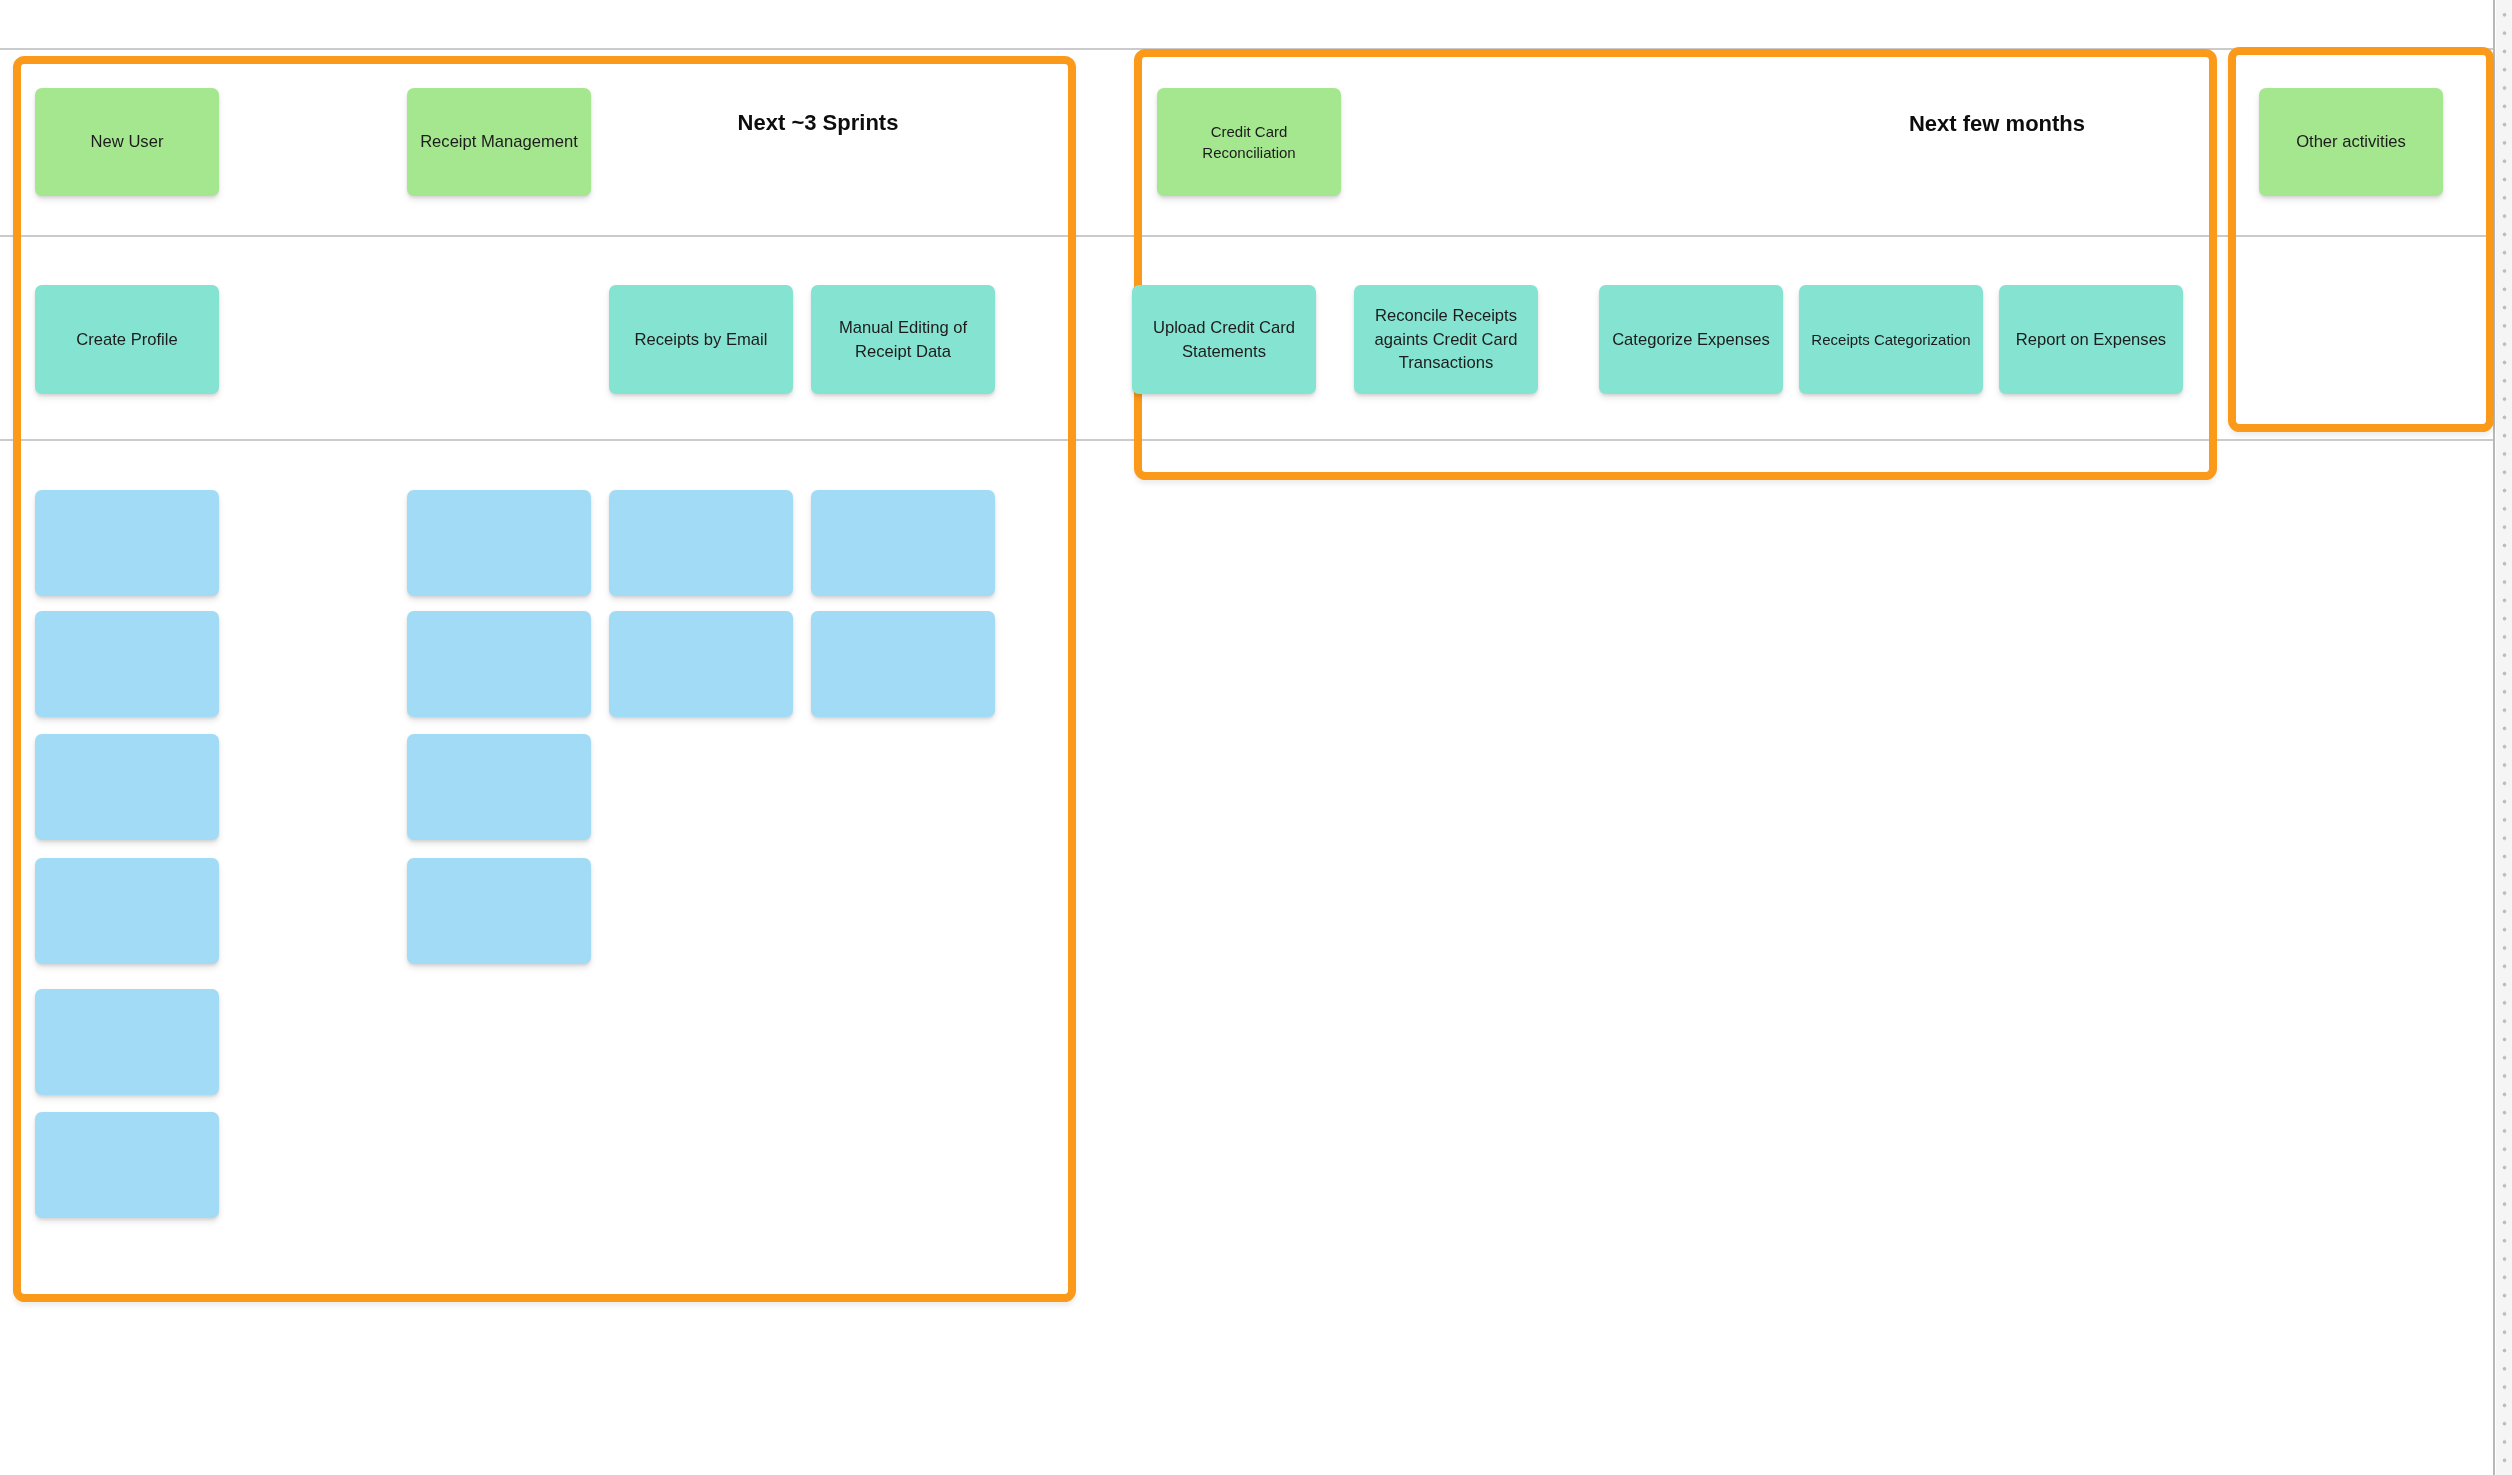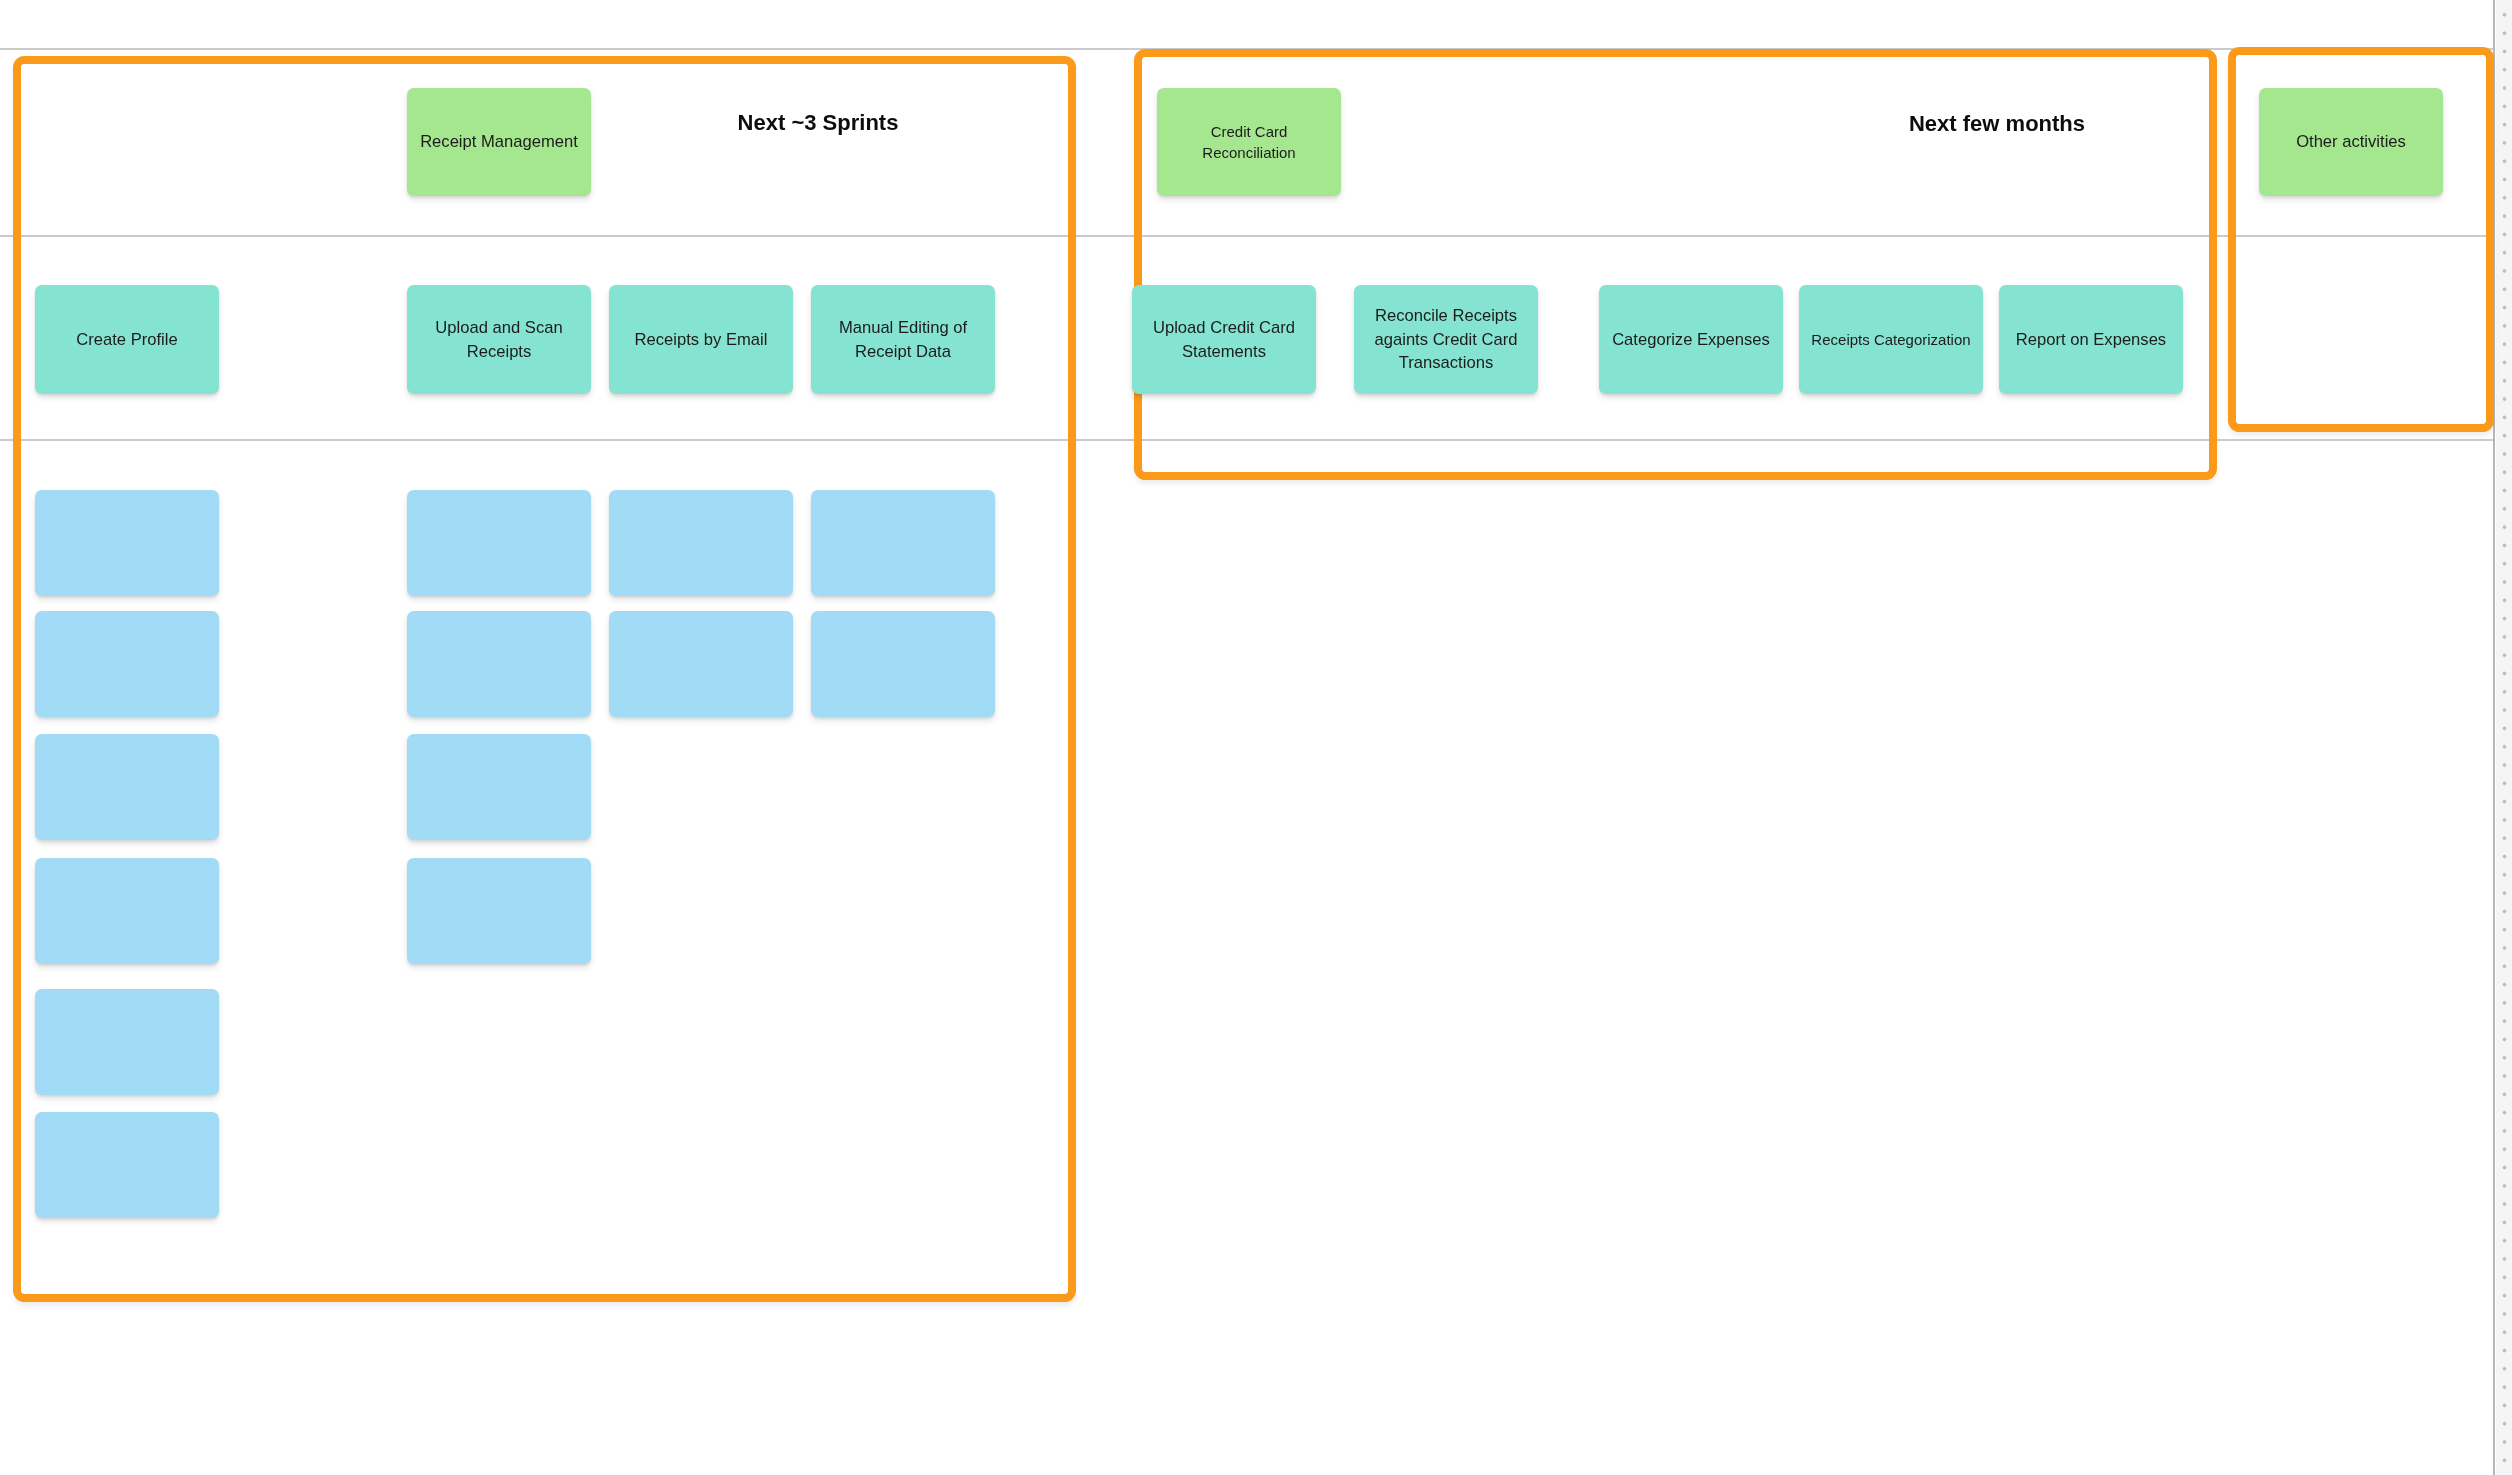--- a/index.html
+++ b/index.html
@@ -67,26 +67,26 @@
   <div class="v-line" style="left:2493px"></div>
   <div class="dot-strip"></div>
 
   <div class="frame" style="left:12.6px;top:56px;width:1063px;height:1246px"></div>
   <div class="frame" style="left:1134px;top:49px;width:1083px;height:431px"></div>
   <div class="frame" style="left:2228px;top:47px;width:266px;height:385px"></div>
 
   <div class="frame-title centered" style="left:675px;top:110px;width:286px">Next ~3 Sprints</div>
   <div class="frame-title centered" style="left:1837px;top:111px;width:320px">Next few months</div>
 
+  <div class="note green" style="left:35px;top:88px">New User</div>
   <div class="note green" style="left:407px;top:88px">Receipt Management</div>
   <div class="note green fs-s" style="left:1157px;top:88px">Credit Card Reconciliation</div>
   <div class="note green" style="left:2259px;top:88px">Other activities</div>
 
   <div class="note teal" style="left:35px;top:285px">Create Profile</div>
-  <div class="note teal" style="left:407px;top:285px">Upload and Scan Receipts</div>
   <div class="note teal" style="left:811px;top:285px">Manual Editing of Receipt Data</div>
   <div class="note teal" style="left:609px;top:285px">Receipts by Email</div>
   <div class="note teal" style="left:1132px;top:285px">Upload Credit Card Statements</div>
   <div class="note teal" style="left:1354px;top:285px">Reconcile Receipts againts Credit Card Transactions</div>
   <div class="note teal" style="left:1599px;top:285px">Categorize Expenses</div>
   <div class="note teal fs-s" style="left:1799px;top:285px">Receipts Categorization</div>
   <div class="note teal" style="left:1999px;top:285px">Report on Expenses</div>
 
   <div class="note blue" style="left:35px;top:490px"></div>
   <div class="note blue" style="left:35px;top:611px"></div>

